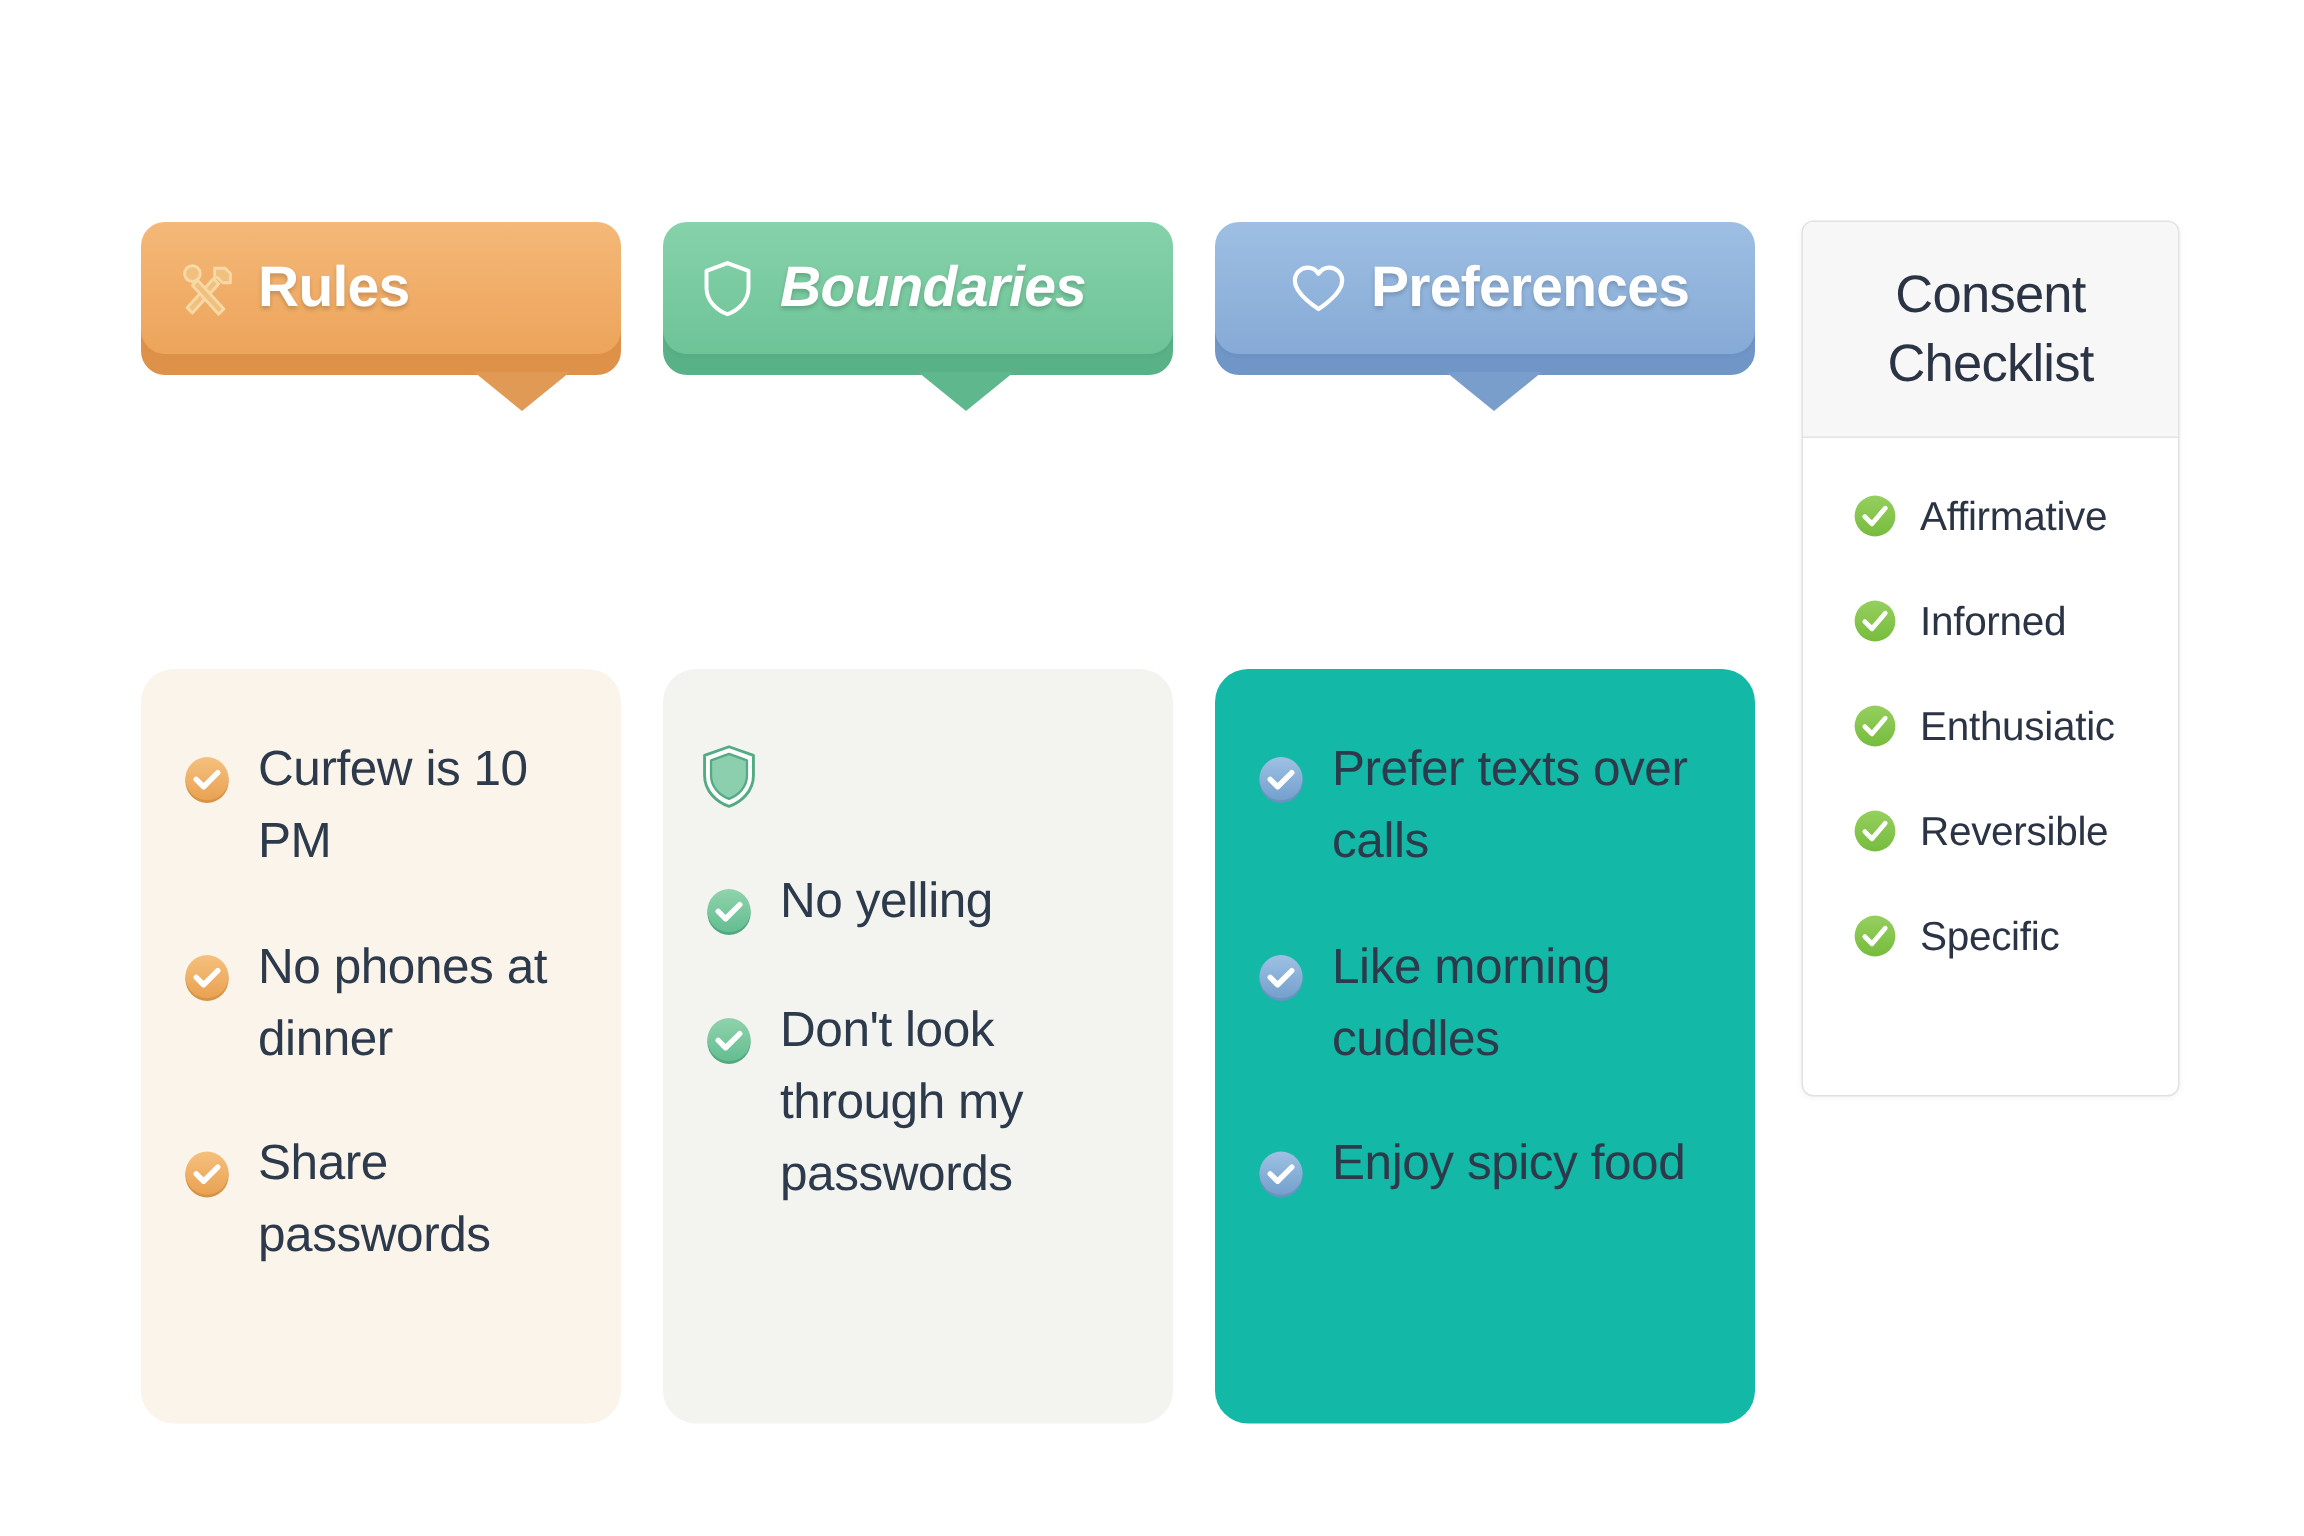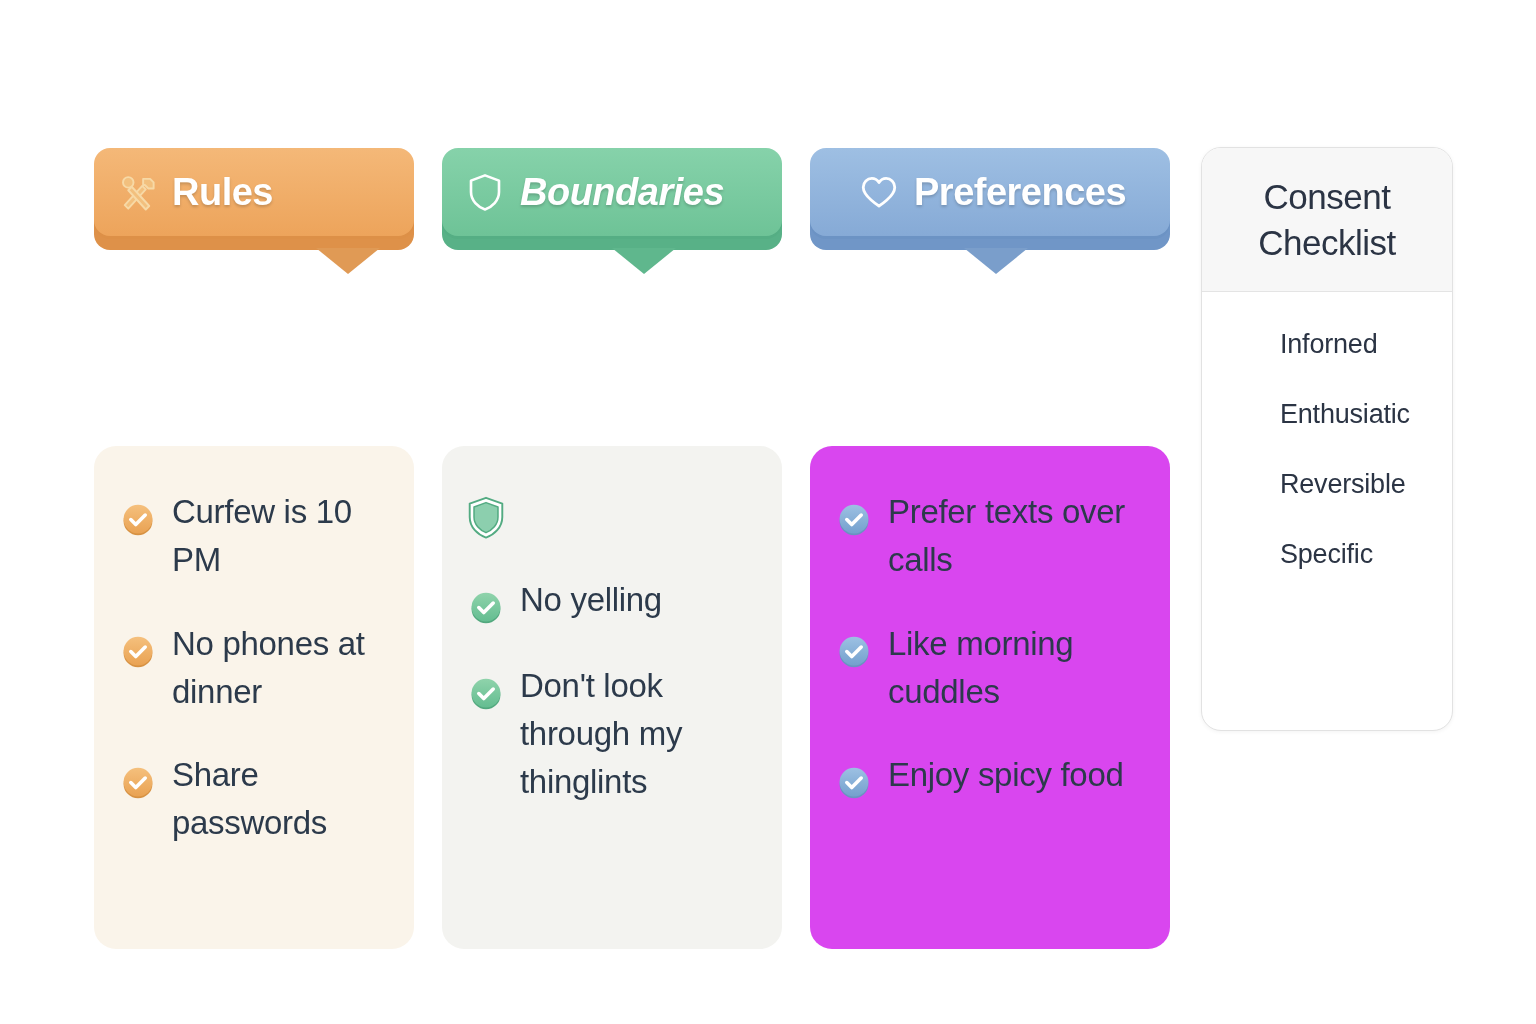--- a/index.html
+++ b/index.html
@@ -152,33 +152,33 @@
     background: linear-gradient(180deg, #9ebfe3 0%, #86aad6 100%);
     box-shadow: 0 3px 0 #6c93c4;
     padding-left: 48px;
   }
   #col-pref .pill-lip { width: 360px; background: #7096c7; }
   #col-pref .pill-tail { left: 154px; border-top: 26px solid #7a9ecb; }
   #col-pref .card {
     left: 0;
     width: 360px;
     height: 503px;
-    background: #d946ef;
+    background: #14b8a6;
   }
 
   
   #consent-panel {
     position: absolute;
     left: 1201px;
     top: 147px;
     width: 252px;
     height: 584px;
     background: #ffffff;
     border: 1px solid #e2e2e2;
-    border-radius: 20px;
+    border-radius: 8px;
     box-sizing: border-box;
     box-shadow: 0 1px 4px rgba(0,0,0,0.05);
     overflow: hidden;
   }
   #consent-head {
     height: 144px;
     background: #f7f7f7;
     border-bottom: 1px solid #e4e4e4;
     display: flex;
     align-items: center;
@@ -302,21 +302,21 @@
           <path d="M12 19.5 L17.5 25 L28 14.5" stroke="#ffffff" stroke-width="4" fill="none" stroke-linecap="round" stroke-linejoin="round"></path>
         </svg>
         <span class="bullet-text">No yelling</span>
       </div>
       <div class="bullet">
         <svg class="bullet-icon" viewBox="0 0 40 40">
           <circle cx="20" cy="21" r="16" fill="#52a87e"></circle>
           <circle cx="20" cy="19" r="16" fill="url(#grg)"></circle>
           <path d="M12 19.5 L17.5 25 L28 14.5" stroke="#ffffff" stroke-width="4" fill="none" stroke-linecap="round" stroke-linejoin="round"></path>
         </svg>
-        <span class="bullet-text">Don't look through my thinglints</span>
+        <span class="bullet-text">Don't look through my passwords</span>
       </div>
     </div>
   </div>
 
   <div class="column" id="col-pref">
     <div class="pill-wrap">
       <div class="pill-lip"></div>
       <div class="pill">
         <svg class="pill-icon" viewBox="0 0 48 48">
           <path d="M24 40 C24 40 6 29 6 18.5 C6 12.7 10.6 8.5 15.8 8.5 C19.4 8.5 22.3 10.5 24 13.2 C25.7 10.5 28.6 8.5 32.2 8.5 C37.4 8.5 42 12.7 42 18.5 C42 29 24 40 24 40 Z" fill="none" stroke="#ffffff" stroke-width="3.2" stroke-linejoin="round"></path>
@@ -360,42 +360,55 @@
     </div>
   </div>
 
   <div id="consent-panel">
     <div id="consent-head">
       <span class="consent-title">Consent Checklist</span>
     </div>
     <div id="consent-body">
       <div class="consent-row">
         <svg class="check" viewBox="0 0 40 40">
+          <defs>
+              <linearGradient id="grl" x1="0" y1="0" x2="0" y2="1">
+            <stop offset="0%" stop-color="#96cf5e"></stop>
+                <stop offset="100%" stop-color="#76bc3e"></stop>
+          </linearGradient>
+            </defs>
           <circle cx="20" cy="20" r="17" fill="url(#grl)"></circle>
           <path d="M11.5 20.5 L17.5 26.5 L28.5 13.5" stroke="#ffffff" stroke-width="4" fill="none" stroke-linecap="round" stroke-linejoin="round"></path>
         </svg>
-        <span class="consent-label">Inforned</span>
+        <span class="consent-label">Affirmative</span>
       </div>
       <div class="consent-row">
         <svg class="check" viewBox="0 0 40 40">
           <circle cx="20" cy="20" r="17" fill="url(#grl)"></circle>
           <path d="M11.5 20.5 L17.5 26.5 L28.5 13.5" stroke="#ffffff" stroke-width="4" fill="none" stroke-linecap="round" stroke-linejoin="round"></path>
         </svg>
-        <span class="consent-label">Enthusiatic</span>
+        <span class="consent-label">Inforned</span>
       </div>
       <div class="consent-row">
         <svg class="check" viewBox="0 0 40 40">
           <circle cx="20" cy="20" r="17" fill="url(#grl)"></circle>
           <path d="M11.5 20.5 L17.5 26.5 L28.5 13.5" stroke="#ffffff" stroke-width="4" fill="none" stroke-linecap="round" stroke-linejoin="round"></path>
         </svg>
-        <span class="consent-label">Reversible</span>
+        <span class="consent-label">Enthusiatic</span>
       </div>
       <div class="consent-row">
         <svg class="check" viewBox="0 0 40 40">
           <circle cx="20" cy="20" r="17" fill="url(#grl)"></circle>
           <path d="M11.5 20.5 L17.5 26.5 L28.5 13.5" stroke="#ffffff" stroke-width="4" fill="none" stroke-linecap="round" stroke-linejoin="round"></path>
         </svg>
+        <span class="consent-label">Reversible</span>
+      </div>
+      <div class="consent-row">
+        <svg class="check" viewBox="0 0 40 40">
+          <circle cx="20" cy="20" r="17" fill="url(#grl)"></circle>
+          <path d="M11.5 20.5 L17.5 26.5 L28.5 13.5" stroke="#ffffff" stroke-width="4" fill="none" stroke-linecap="round" stroke-linejoin="round"></path>
+        </svg>
         <span class="consent-label">Specific</span>
       </div>
     </div>
   </div>
 
 </div>
 
 </body></html>

